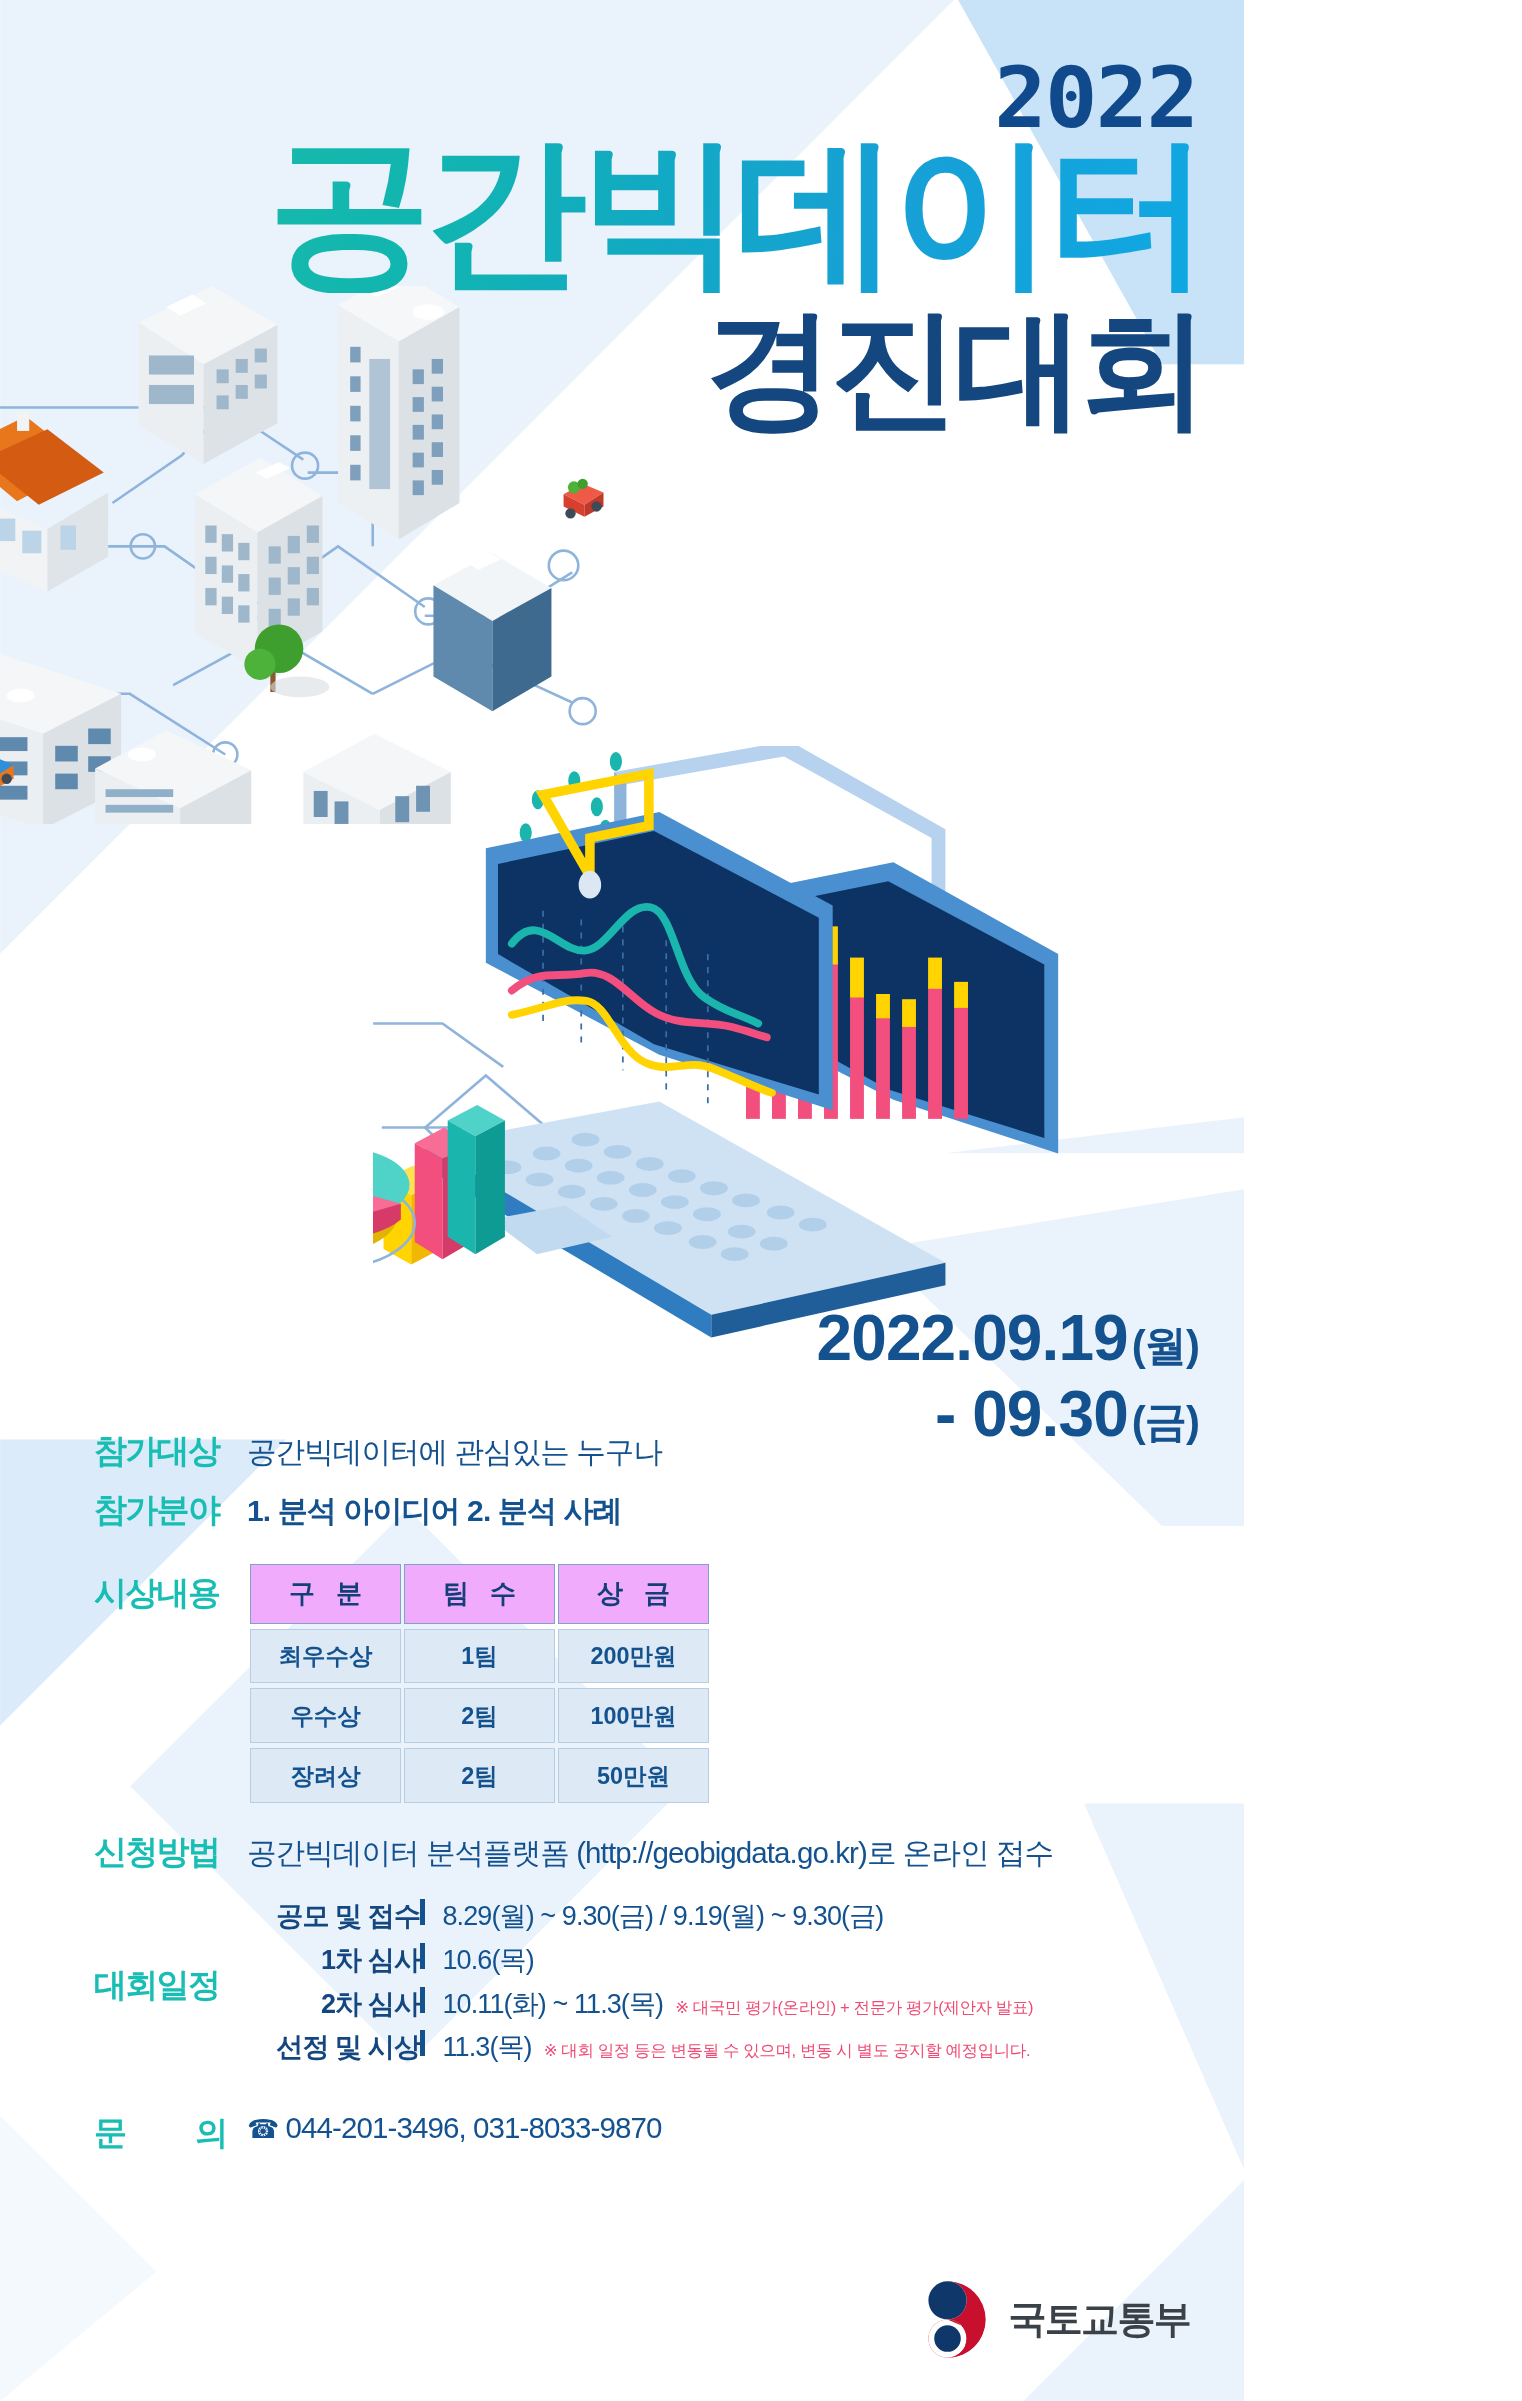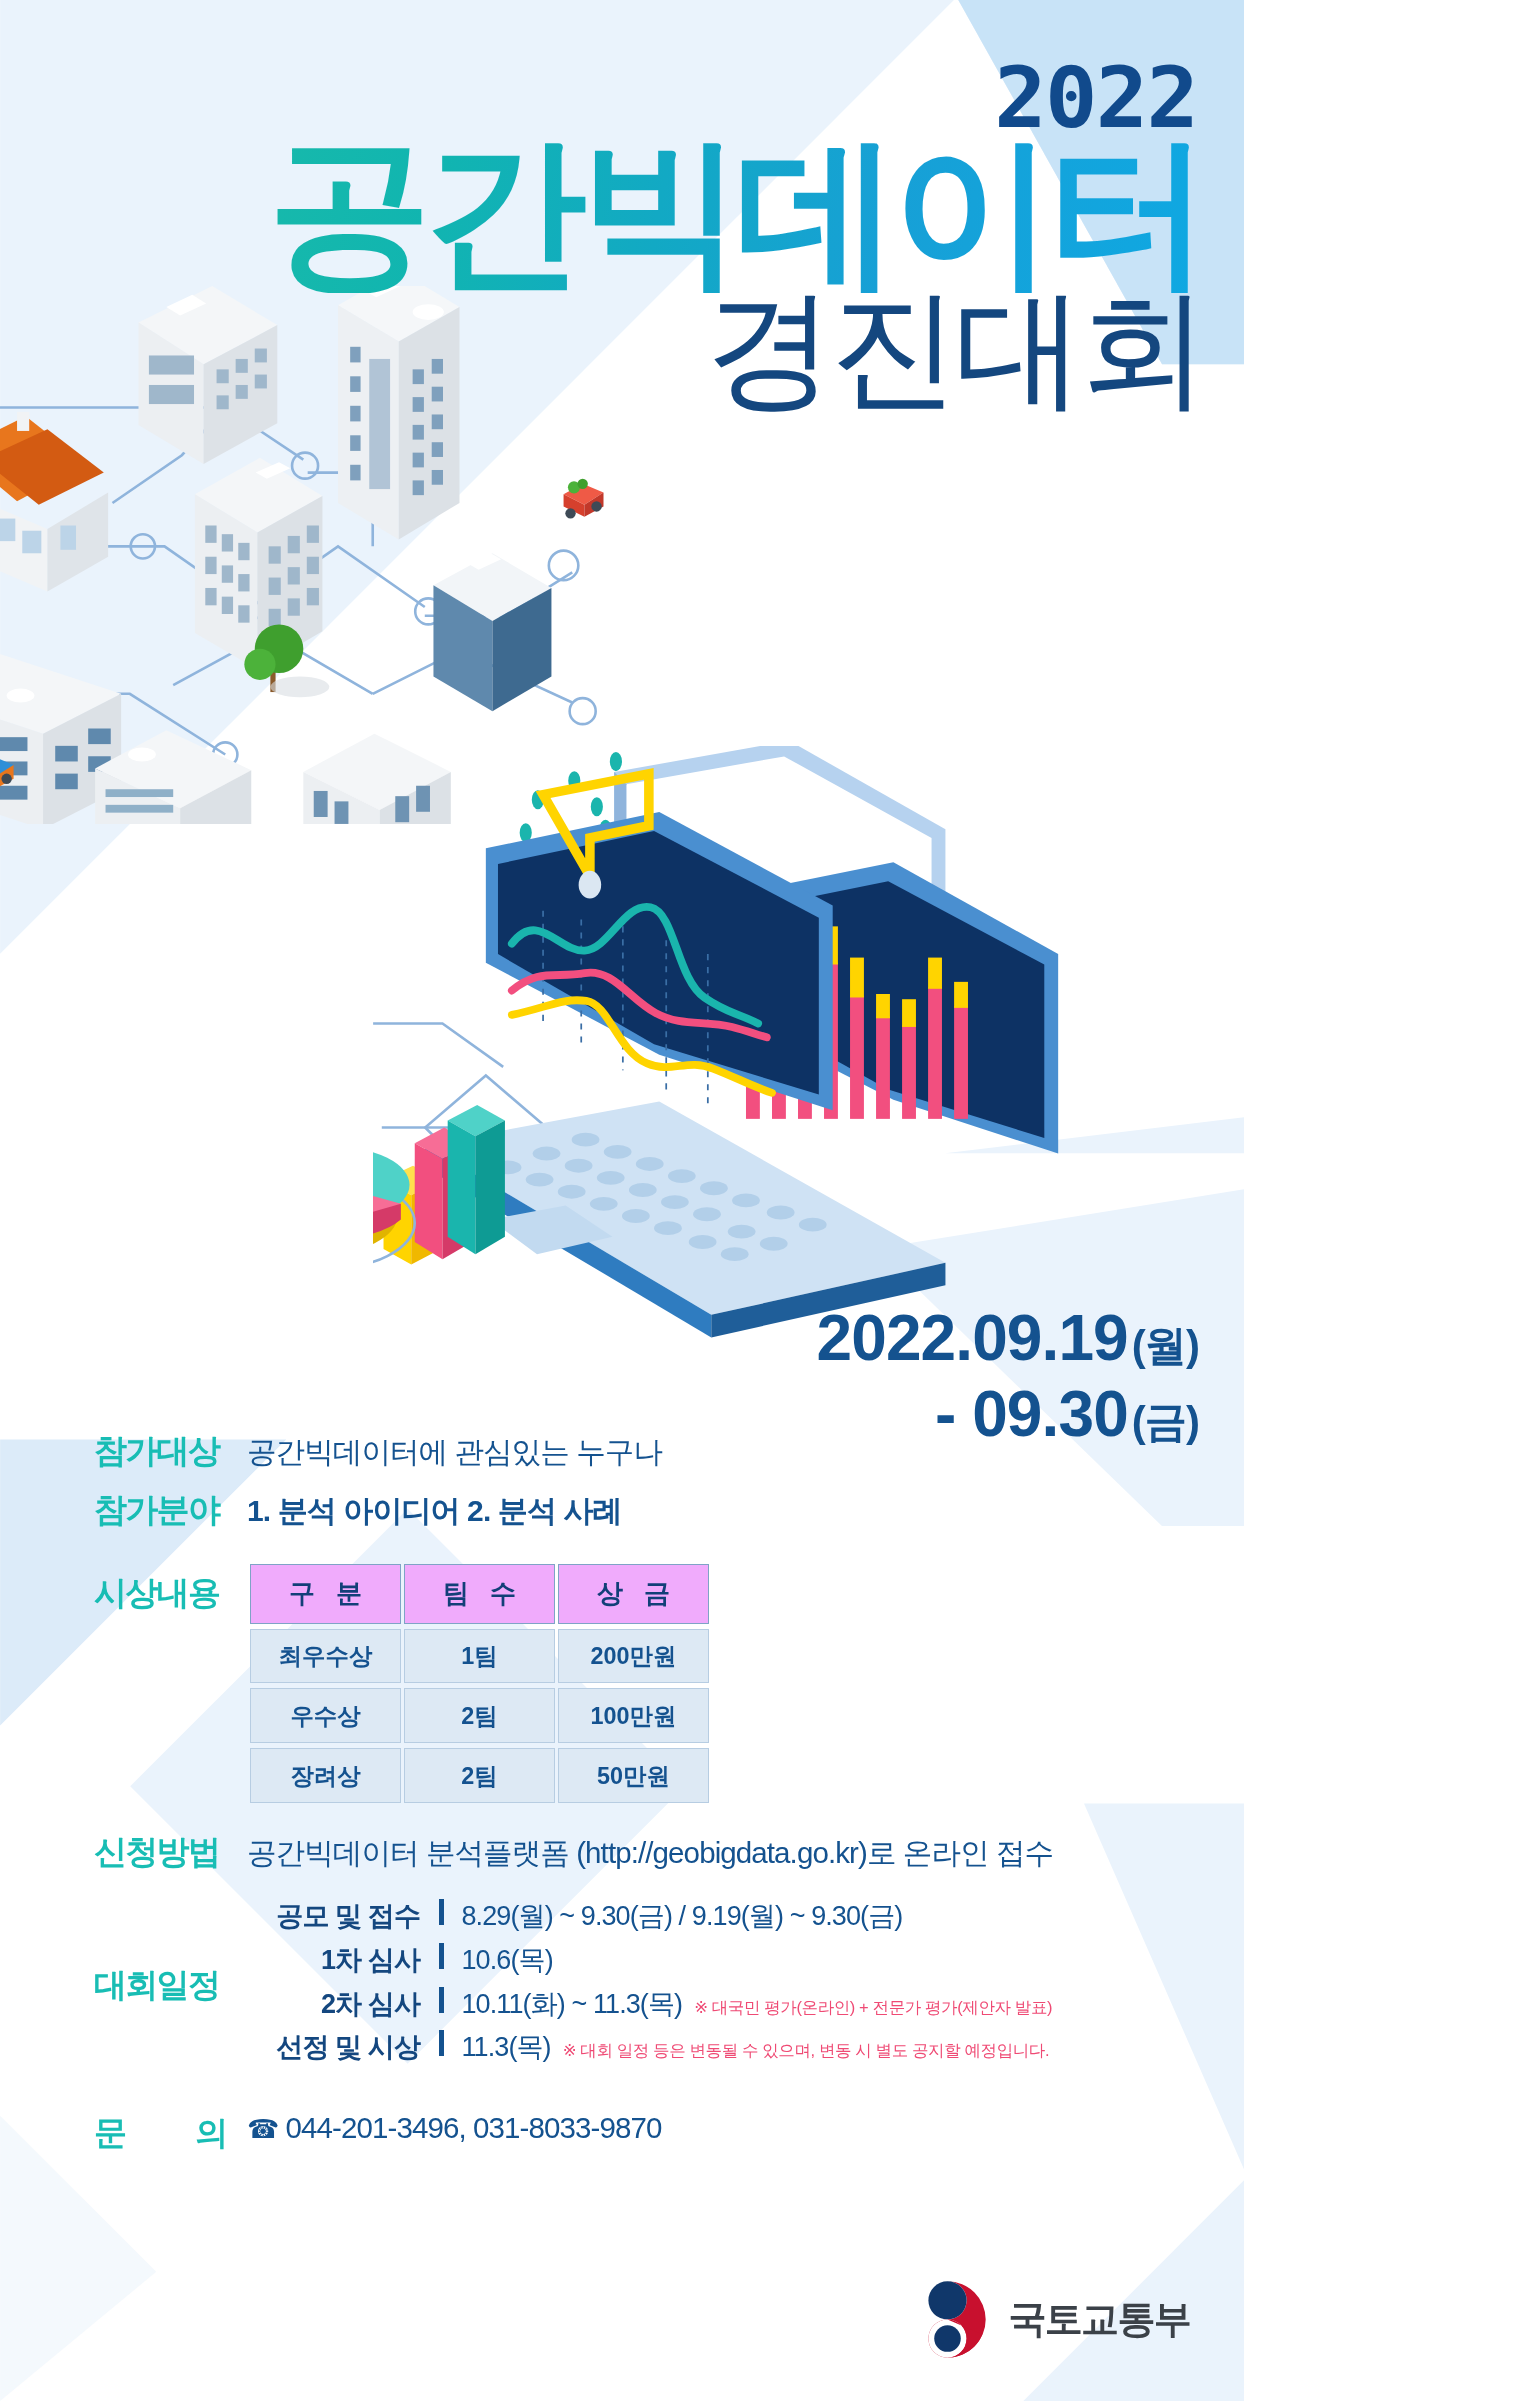--- a/index.html
+++ b/index.html
@@ -46,23 +46,23 @@
     line-height:1.0;
     white-space:nowrap;
     background:linear-gradient(100deg,#17b9ab 0%,#11b5b0 18%,#12a9c4 42%,#17a0d6 66%,#0fa8e2 100%);
     -webkit-background-clip:text;
     background-clip:text;
     color:transparent;
     -webkit-text-fill-color:transparent;
   }
   .title-sub{
     position:absolute;
-    right:40px; top:283px;
+    right:40px; top:303px;
     font-size:130px;
-    font-weight:400;
+    font-weight:700;
     letter-spacing:-5.2px;
     line-height:1.0;
     white-space:nowrap;
     color:#14477f;
   }
 
   
   .date-wrap{
     position:absolute;
     right:45px; top:1301px;
@@ -137,21 +137,21 @@
   
   .sched-row{display:flex;align-items:center;margin-top:5.2px;}
   .sched-lbl{
     color:#18bdb4;font-weight:900;font-size:33px;letter-spacing:-1.7px;
     width:153px;flex:0 0 153px;white-space:nowrap;
   }
   .sched-list{flex:1;}
   .sched-item{display:flex;align-items:baseline;margin-bottom:7.8px;white-space:nowrap;}
   .sched-name{
     color:#14477f;font-weight:900;font-size:27px;letter-spacing:-0.9px;
-    width:173px;text-align:right;padding-right:19px;flex:0 0 173px;
+    width:173px;text-align:right;flex:0 0 173px;
   }
   .sched-bar{
     display:inline-block;width:5.2px;height:26px;background:#14528f;
     margin-right:17.3px;flex:0 0 5.2px;
   }
   .sched-date{color:#14528f;font-size:27px;letter-spacing:-0.9px;}
   .sched-note{color:#ef4a74;font-size:16.5px;letter-spacing:-0.4px;margin-left:12px;}
 
   
   .contact-row{display:flex;align-items:flex-start;margin-top:38px;}

